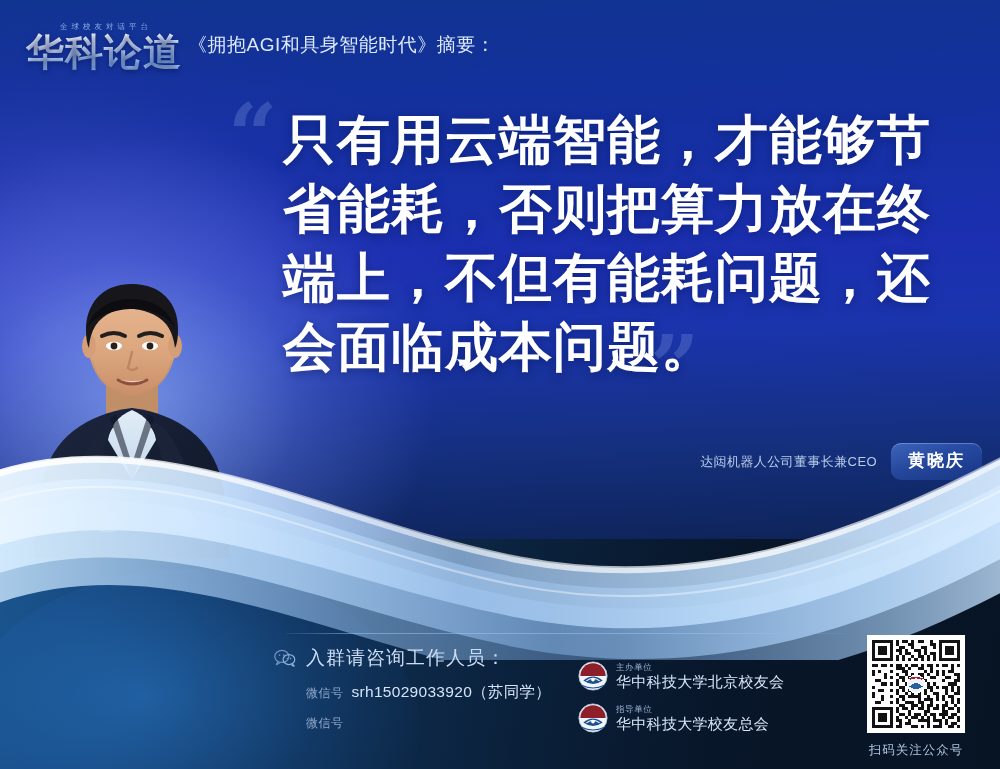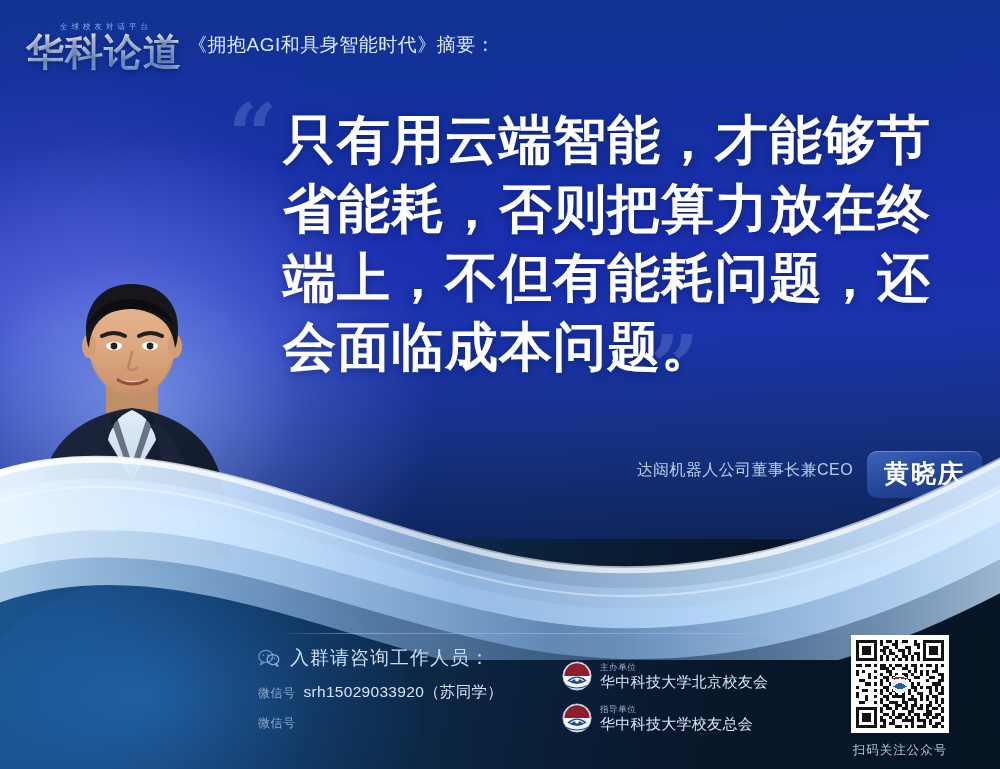--- a/index.html
+++ b/index.html
@@ -128,40 +128,39 @@
   .attrib {
     position: absolute;
     left: 0; top: 443px;
     width: 1000px;
     display: flex;
     justify-content: flex-end;
     align-items: center;
     padding-right: 18px;
   }
   .attrib-role {
-    font-size: 16px;
+    font-size: 13px;
     color: #b8cdea;
     letter-spacing: .4px;
     margin-right: 14px;
     white-space: nowrap;
   }
   .attrib-name {
     position: relative;
     display: inline-block;
     padding: 6px 17px 8px 17px;
-    font-size: 25px;
+    font-size: 17px;
     font-weight: bold;
     color: #ffffff;
     letter-spacing: 2px;
     border-radius: 10px 10px 2px 10px;
     background: linear-gradient(160deg, rgba(92,140,232,0.58) 0%, rgba(58,104,206,0.46) 45%, rgba(36,74,178,0.30) 100%);
     box-shadow: inset 0 1px 0 rgba(190,215,255,0.35);
     font-family: "DejaVu Sans", sans-serif;
     white-space: nowrap;
-    margin-top: 8px;
   }
 
   
   .portrait {
     position: absolute;
     left: 28px; top: 268px;
     width: 208px; height: 290px;
     overflow: hidden;
   }
   .portrait svg { display: block; }
@@ -169,21 +168,21 @@
   
   .divider {
     position: absolute;
     left: 286px; top: 633px;
     width: 560px; height: 1px;
     background: linear-gradient(90deg, rgba(120,165,225,0.10) 0%, rgba(150,195,245,0.55) 12%, rgba(150,195,245,0.50) 80%, rgba(120,165,225,0.12) 100%);
   }
 
   .footer {
     position: absolute;
-    left: 0; top: 645px;
+    left: 16px; top: 645px;
     width: 848px; height: 124px;
   }
 
   .contact-col {
     position: absolute;
     left: 258px; top: 0;
     width: 300px;
   }
   .contact-head {
     display: flex;
@@ -196,20 +195,21 @@
     font-size: 19px;
     color: #cbdcf4;
     letter-spacing: 1px;
     white-space: nowrap;
   }
   .wx-row {
     display: flex;
     align-items: baseline;
     margin-bottom: 12px;
     white-space: nowrap;
+    margin-left: 32px;
   }
   .wx-label {
     font-size: 12px;
     color: #8fa9cc;
     margin-right: 8px;
     letter-spacing: .5px;
   }
   .wx-value {
     font-size: 15.5px;
     color: #d4e3f7;

